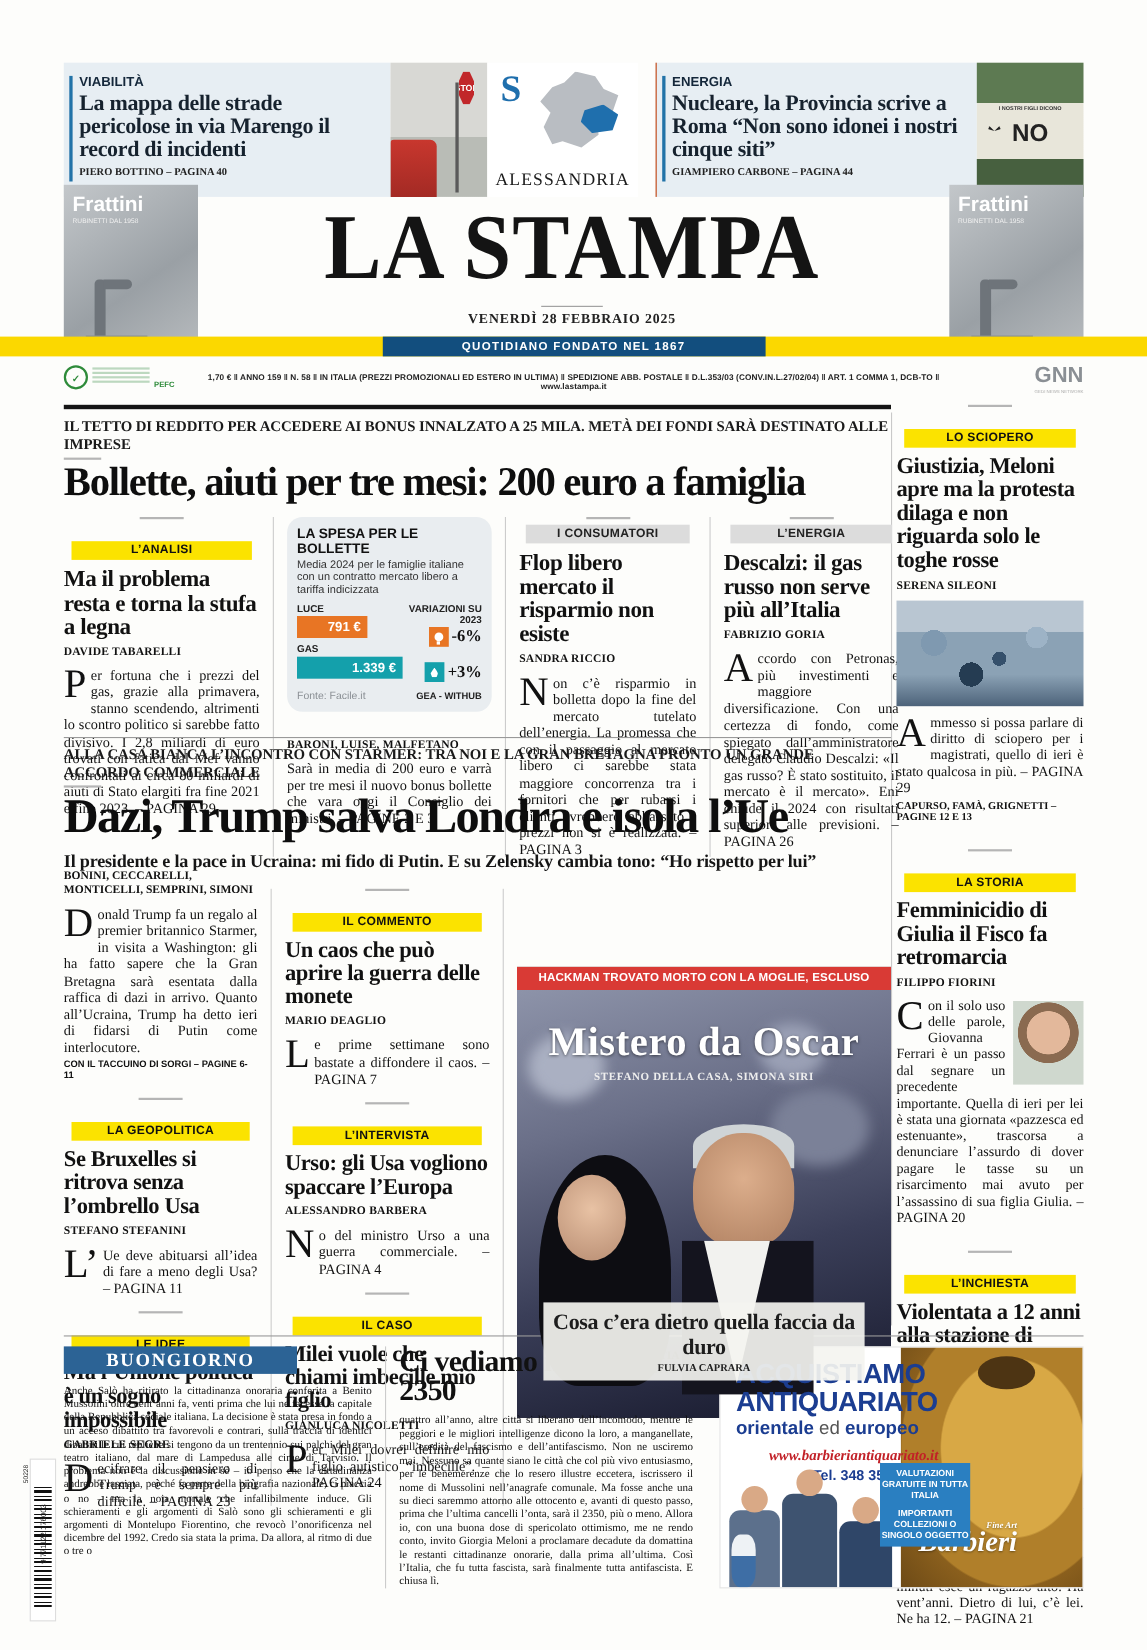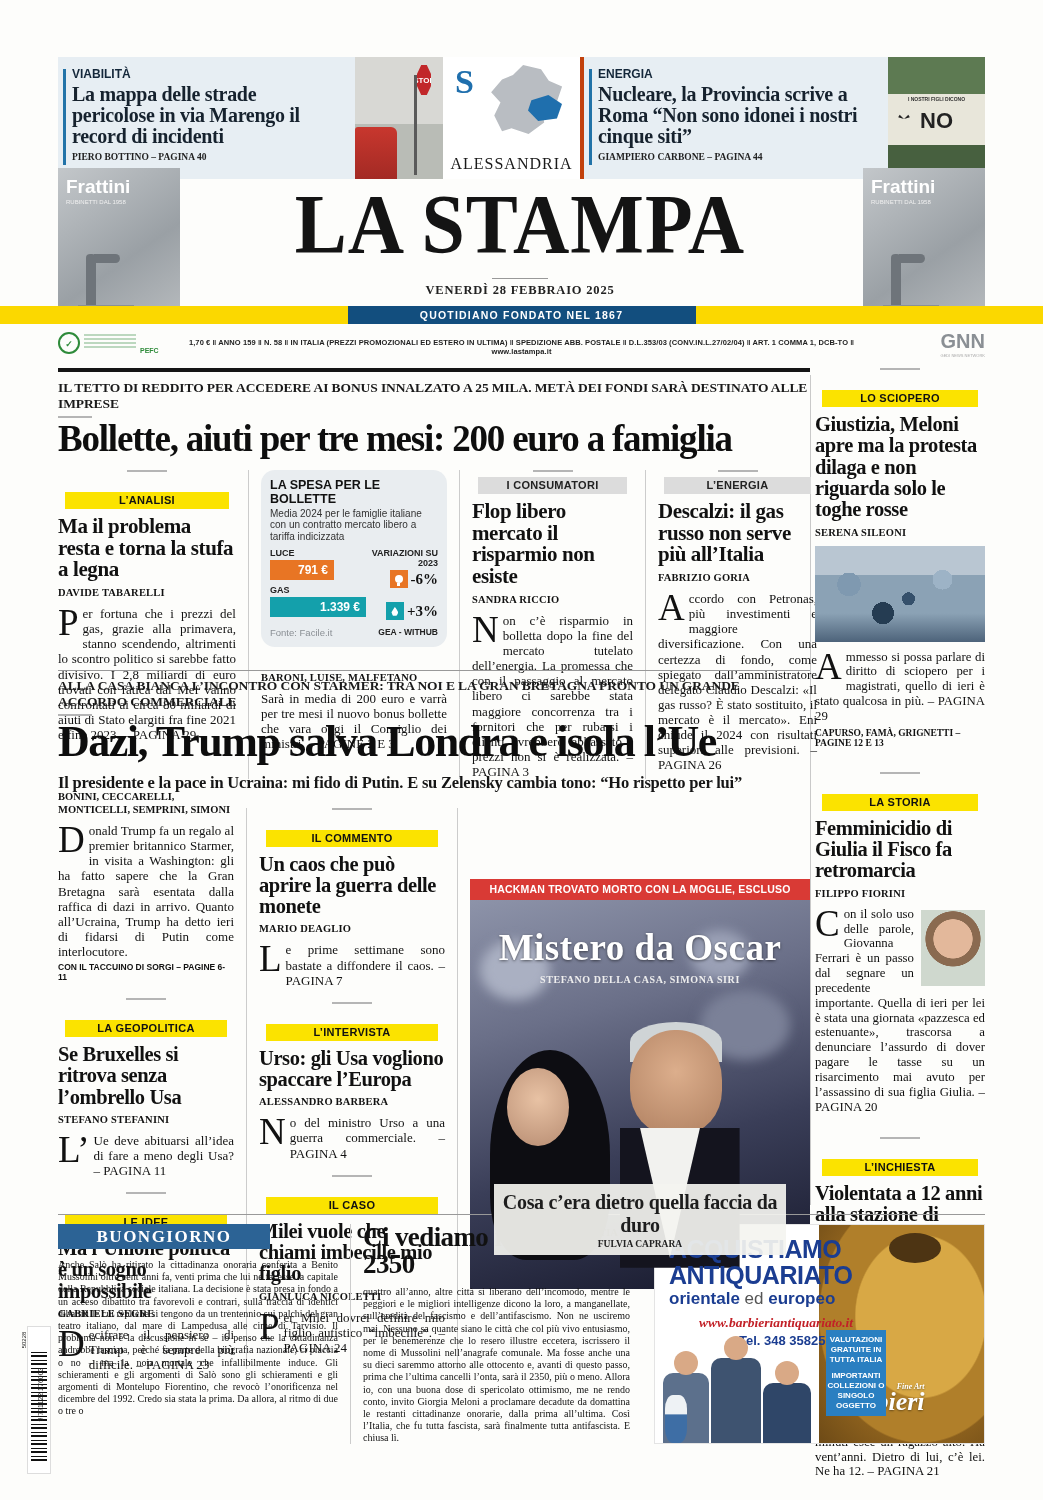--- a/index.html
+++ b/index.html
@@ -32,21 +32,21 @@
   .photo1 .stop { position:absolute; right:12px; top:8px; width:14px; height:30px; background:#c1272a; color:#fff;
                   clip-path:polygon(30% 0,70% 0,100% 30%,100% 70%,70% 100%,30% 100%,0 70%,0 30%);
                   font:bold 8px "Liberation Sans",sans-serif; display:flex; align-items:center; justify-content:center;}
   .ales { flex:0 0 137px; background:#fff; position:relative; text-align:center; }
   .ales .slogo { position:absolute; left:12px; top:6px; font-family:"Liberation Serif",serif; font-weight:bold; font-size:34px; color:#1f6fad;}
   .ales .map { position:absolute; right:14px; top:8px; width:78px; height:72px; background:#b9bdc2;
                clip-path:polygon(45% 0,68% 6%,78% 22%,95% 30%,88% 52%,70% 60%,72% 80%,52% 96%,30% 88%,18% 92%,8% 70%,16% 52%,4% 38%,18% 20%,32% 14%);}
   .ales .map-hl { position:absolute; right:18px; top:38px; width:34px; height:26px; background:#1f6fad;
                clip-path:polygon(10% 20%,60% 0,100% 35%,85% 90%,30% 100%,0 60%);}
   .ales .city { position:absolute; bottom:6px; left:0; right:0; font-size:16px; letter-spacing:1px; color:#1a1a1a;}
-  .tease.right { border-left:4px solid #c2410c; }
+  .tease.right { border-left:1px solid #c2410c; margin-left:16px; }
   .photo2 { flex:0 0 97px; position:relative; background:linear-gradient(#5d7a52 0 30%, #e8e6da 30% 72%, #47603f 72% 100%); overflow:hidden;}
   .photo2 .sign-top { position:absolute; top:32%; left:6px; right:6px; font:bold 5px "Liberation Sans",sans-serif; color:#333; text-align:center;}
   .photo2 .no { position:absolute; top:42%; left:0; right:0; text-align:center; font:bold 22px "Liberation Sans",sans-serif; color:#222;}
   .photo2 .rad { position:absolute; top:46%; left:10px; width:12px; height:12px; border-radius:50%; background:#222;
                  clip-path:polygon(50% 50%,100% 0,100% 35%,50% 50%,0 0,0 35%);}
 
   
   .frattini { position:absolute; top:168px; width:122px; height:148px; background:linear-gradient(145deg,#c3c7ca,#9aa0a5 60%,#b6babd); padding:8px; }
   .frattini .fr-name { font-family:"Liberation Sans",sans-serif; font-weight:bold; font-size:19px; color:#fff; }
   .frattini .fr-sub { font:6px "Liberation Sans",sans-serif; color:#f0f0f0; margin-top:1px;}
@@ -181,21 +181,21 @@
   .buddha .knot { position:absolute; left:70px; top:8px; width:52px; height:30px; border-radius:50%; background:#4d3413;}
   .buddha .brand { position:absolute; bottom:26px; left:16px; color:#fff; font-style:italic; font-weight:bold;
                    font-size:26px; font-family:"Liberation Serif",serif; text-shadow:0 1px 2px #0006;}
   .buddha .brand small { display:block; font-size:8px; text-align:right; margin-bottom:-4px;}
   .ad-text { position:relative; z-index:2; padding:12px 0 0 14px; font-family:"Liberation Sans",sans-serif; }
   .ad-l1 { font-weight:bold; font-size:25px; line-height:1.02; color:#1b3d91; letter-spacing:-.5px;}
   .ad-l3 { font-weight:bold; font-size:17px; color:#1b3d91; margin-top:1px;}
   .ad-l3 .ed { font-weight:normal; color:#555; }
   .ad-url { font-style:italic; font-weight:bold; font-size:13.5px; color:#c22027; margin:6px 0 0 30px; font-family:"Liberation Serif",serif;}
   .ad-tel { font-weight:bold; font-size:13px; color:#1b3d91; margin:2px 0 0 70px; }
-  .ad-box { position:absolute; left:171px; top:105px; width:60px; background:#2a7fc1; color:#fff; z-index:3;
+  .ad-box { position:absolute; left:145px; top:105px; width:82px; background:#2a7fc1; color:#fff; z-index:3;
             font:bold 8px "Liberation Sans",sans-serif; text-align:center; padding:5px 0; line-height:1.25;}
   .ad-box .b2 { margin-top:6px; }
   .men { position:absolute; left:8px; bottom:0; width:150px; height:105px; z-index:2;}
   .man { position:absolute; bottom:0; border-radius:10px 10px 0 0; }
   .man.m1 { left:0; width:46px; height:70px; background:#5c708c;}
   .man.m2 { left:48px; width:50px; height:85px; background:#3e5370;}
   .man.m3 { left:100px; width:48px; height:60px; background:#2f4668;}
   .man:before { content:""; position:absolute; top:-22px; left:50%; margin-left:-12px; width:24px; height:24px;
                 border-radius:50%; background:#d9a986;}
   .vase { position:absolute; left:2px; bottom:0; width:22px; height:48px; border-radius:8px/14px; z-index:3;

